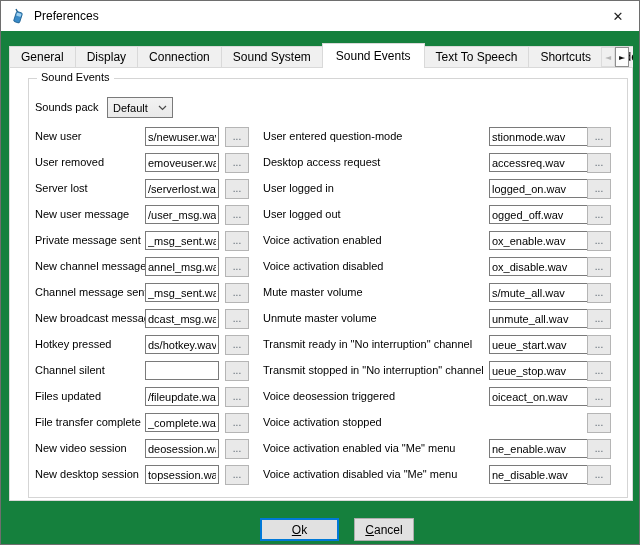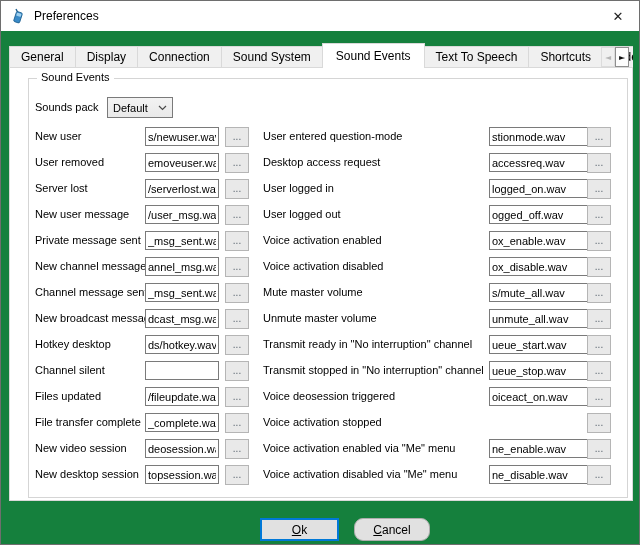--- a/index.html
+++ b/index.html
@@ -94,21 +94,21 @@
   .lbrowse { left:196px; }
   .rbrowse { left:558px; }
   
   .btn {
     position:absolute; top:517px; height:23px;
     background:#e1e1e1; border:1px solid #adadad;
     font-family:"Liberation Sans", sans-serif; font-size:12px;
     display:flex; align-items:center; justify-content:center; cursor:default;
   }
   .btn.ok { left:259px; width:79px; border:2px solid #0078d7; }
-  .btn.cancel { left:353px; width:76px;border-radius:9px; }
+  .btn.cancel { left:353px; width:60px; }
   .btn-label { display:block; }
   .btn-label::first-letter { text-decoration:underline; }
 </style>
 </head>
 <body>
 
 <div class="window">
 
   <div class="titlebar">
     <span class="appicon">
@@ -230,21 +230,21 @@
   </div>
           <div class="row">
     <span class="lbl llabel">New broadcast message</span>
     <input class="field lfield" value="dcast_msg.wav" style="">
     <button class="browse lbrowse">...</button>
     <span class="lbl rlabel">Unmute master volume</span>
     <input class="field rfield" value="unmute_all.wav" style="">
     <button class="browse rbrowse">...</button>
   </div>
           <div class="row">
-    <span class="lbl llabel">Hotkey desktop</span>
+    <span class="lbl llabel">Hotkey pressed</span>
     <input class="field lfield" value="ds/hotkey.wav" style="">
     <button class="browse lbrowse">...</button>
     <span class="lbl rlabel">Transmit ready in "No interruption" channel</span>
     <input class="field rfield" value="ueue_start.wav" style="">
     <button class="browse rbrowse">...</button>
   </div>
           <div class="row">
     <span class="lbl llabel">Channel silent</span>
     <input class="field lfield" style="">
     <button class="browse lbrowse">...</button>

